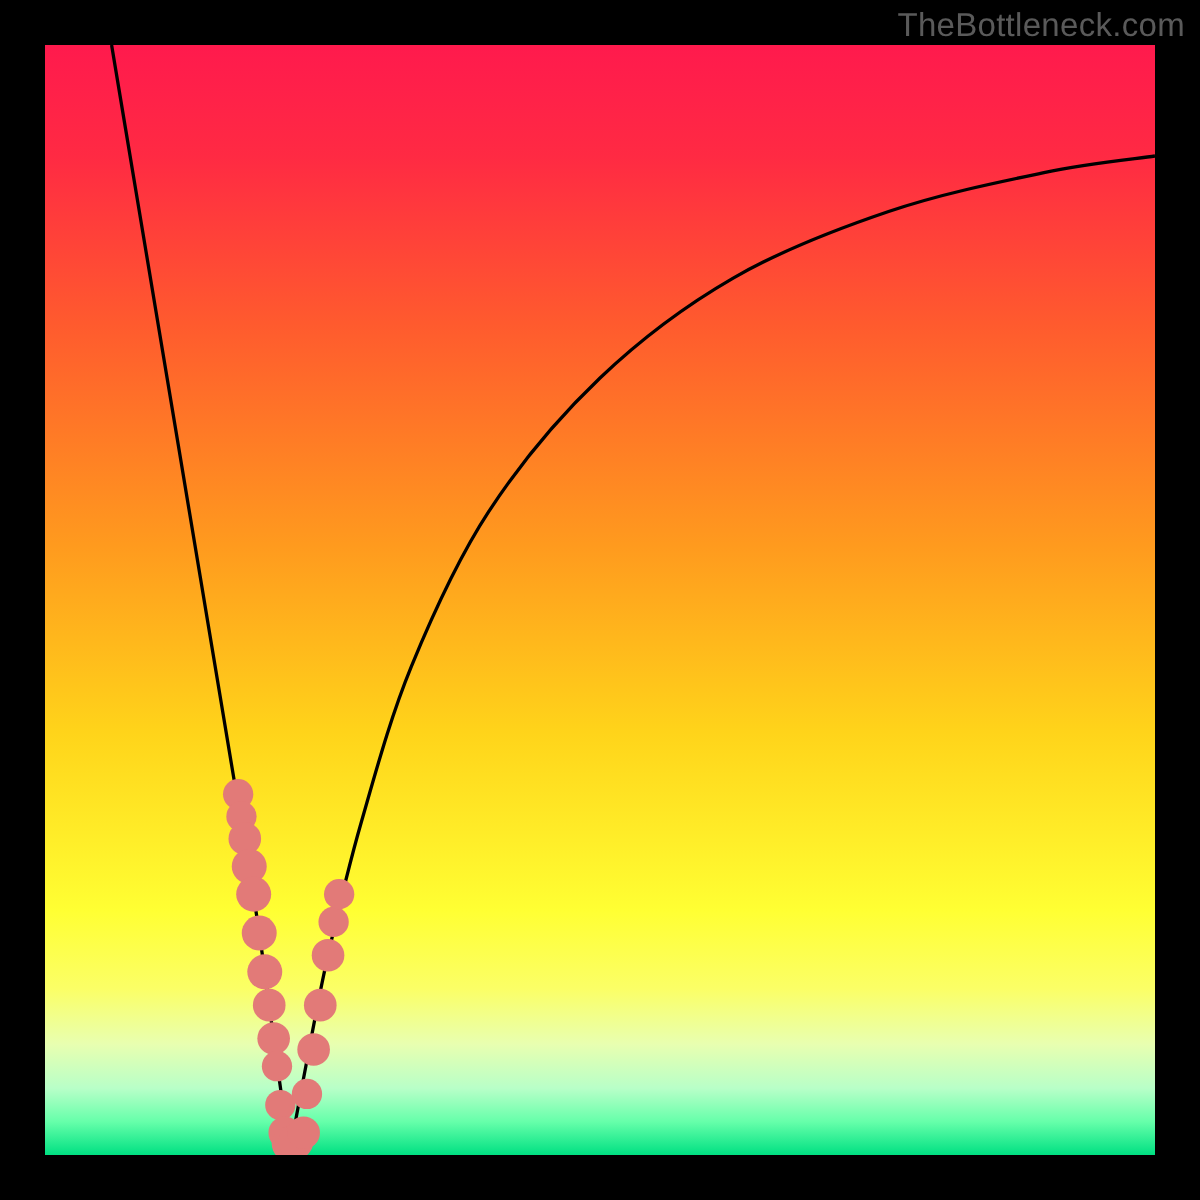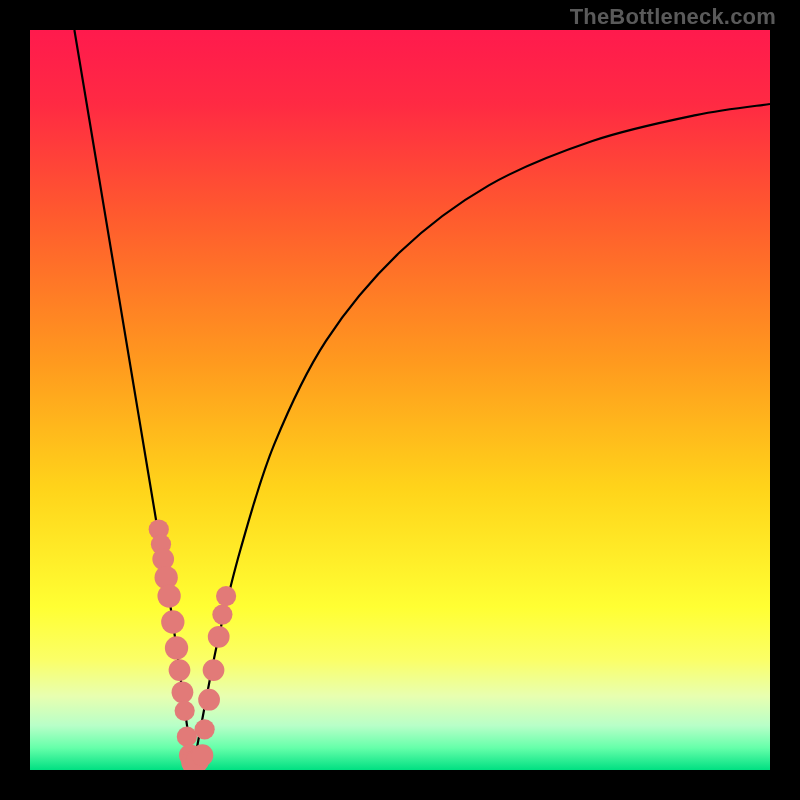--- a/index.html
+++ b/index.html
@@ -23,23 +23,23 @@
     position: absolute;
     left: 30px;
     top: 30px;
     width: 740px;
     height: 740px;
     overflow: hidden;
   }
   .watermark {
     position: absolute;
     top: 4px;
-    right: 24px;
+    right: 10px;
     font-size: 22px;
-    font-weight: 700;
+    font-weight: 400;
     color: #5a5a5a;
     letter-spacing: 0.2px;
     user-select: none;
   }
   svg.curves {
     position: absolute;
     left: 0;
     top: 0;
     width: 100%;
     height: 100%;

